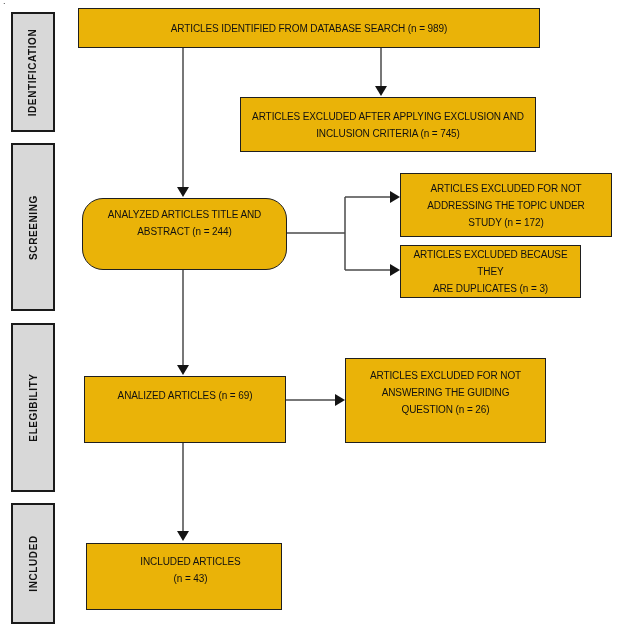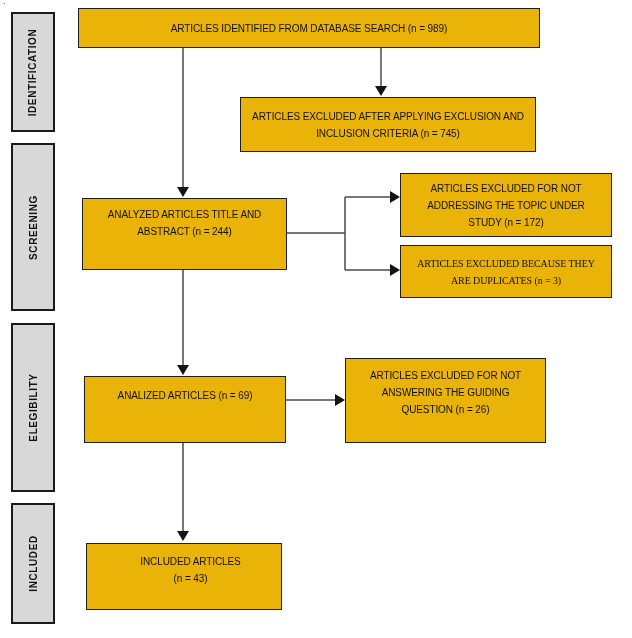--- a/index.html
+++ b/index.html
@@ -55,23 +55,23 @@
     font-size: 10px;
     line-height: 17px;
     white-space: pre-line;
     letter-spacing: -0.1px;
     color: #111111;
   }
   .node.v-center { align-items: center; }
   .node.v-top    { align-items: flex-start; }
   #node-identified            { left: 78px;  top: 8px;   width: 462px; height: 40px; }
   #node-excluded-criteria     { left: 215px; top: 97px;  width: 296px; height: 55px; margin-left: 25px; }
-  #node-analyzed-title        { left: 82px;  top: 198px; width: 205px; height: 72px; padding-top: 7px; }
+  #node-analyzed-title        { left: 82px;  top: 198px; width: 205px; height: 72px; padding-top: 7px; border-radius: 21px; }
   #node-excluded-topic        { left: 400px; top: 173px; width: 212px; height: 64px; }
-  #node-excluded-duplicates   { left: 400px; top: 245px; width: 212px; height: 53px; font-family: Liberation Serif, serif; }
+  #node-excluded-duplicates   { left: 400px; top: 245px; width: 181px; height: 53px; }
   #node-analized-articles     { left: 84px;  top: 376px; width: 202px; height: 67px; padding-top: 10px; }
   #node-excluded-guiding      { left: 345px; top: 358px; width: 201px; height: 85px; padding-top: 8px; }
   #node-included-articles     { left: 86px;  top: 543px; width: 196px; height: 67px; padding-top: 9px; padding-left: 13px; }
   #stage-identification { top: 12px;  height: 120px; }
   #stage-screening      { top: 143px; height: 168px; }
   #stage-elegibility    { top: 323px; height: 169px; }
   #stage-included       { top: 503px; height: 121px; }
   #connector-layer {
     position: absolute;
     left: 0; top: 0;

